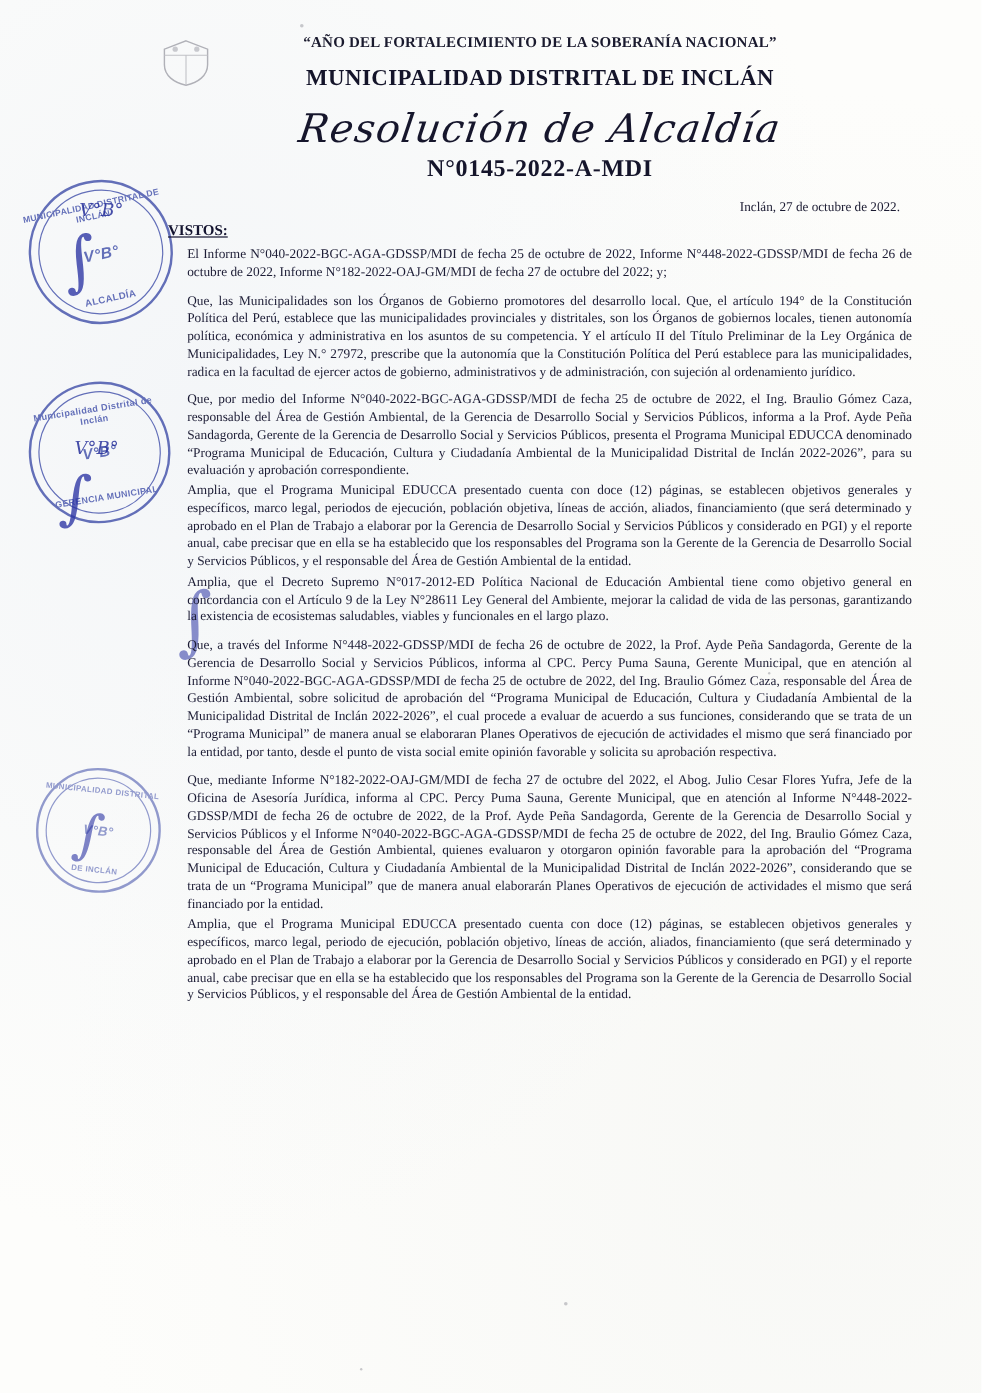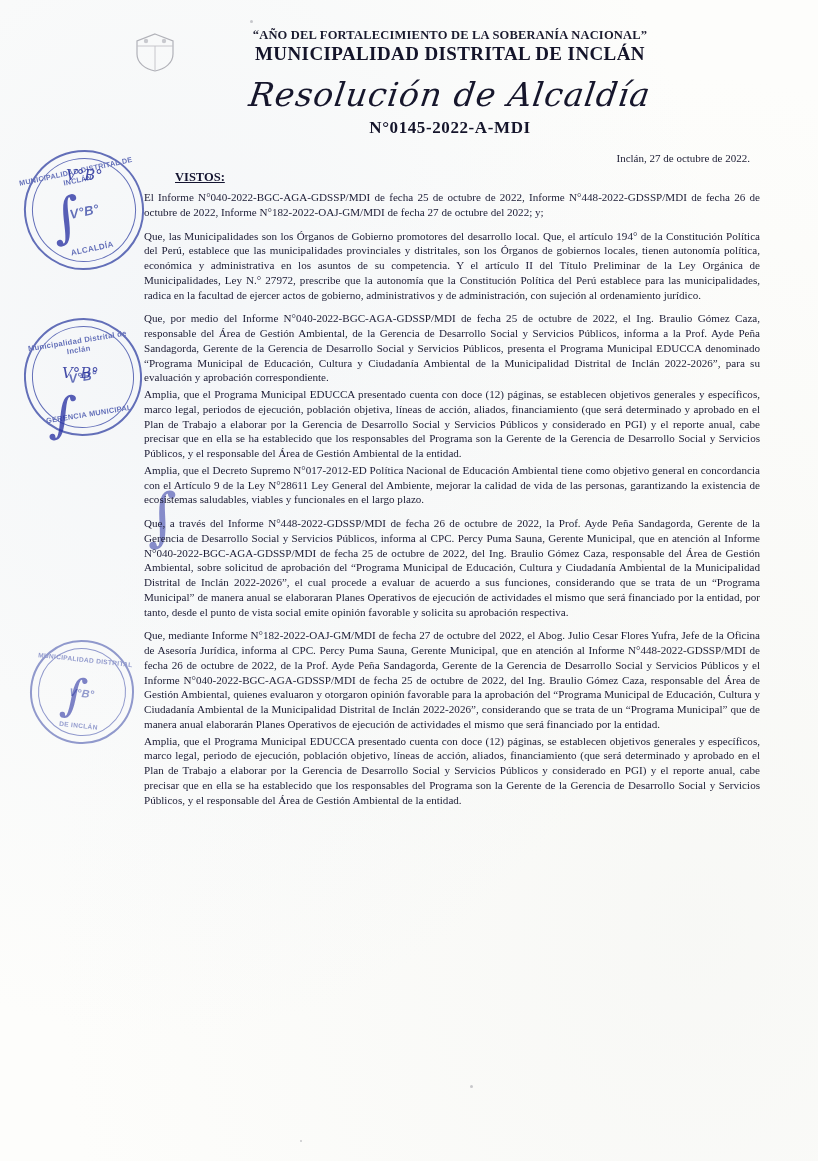--- a/index.html
+++ b/index.html
@@ -32,21 +32,21 @@
     width: 620px;
   }
 
   
   .motto {
     text-align: center;
     font-size: 12.5px;
     font-weight: bold;
     letter-spacing: 0.2px;
     color: #1a1a2e;
-    margin-bottom: 0;
+    margin-bottom: 12px;
   }
   .muni-title {
     text-align: center;
     font-size: 19px;
     font-weight: bold;
     letter-spacing: 0.4px;
     color: #14142a;
     margin-bottom: 10px;
   }
   .script-title {
@@ -54,49 +54,48 @@
     font-family: "DejaVu Serif", serif;
     font-style: italic;
     font-size: 33px;
     color: #16162c;
     letter-spacing: 1px;
     margin: 6px 0 4px 0;
     transform: skewX(-8deg);
   }
   .resolution-number {
     text-align: center;
-    font-size: 17px;
+    font-size: 20px;
     font-weight: bold;
     letter-spacing: 0.6px;
     color: #15152b;
     margin-bottom: 14px;
   }
   .place-date {
     text-align: right;
     font-size: 11px;
     color: #1b1b32;
     margin-bottom: 2px;
     padding-right: 10px;
   }
 
   
   .section-head {
     font-size: 12.5px;
     font-weight: bold;
     text-decoration: underline;
     color: #141430;
     margin: 6px 0 5px 0;
-    padding-left: 35px;
   }
   p.para {
     font-size: 11.1px;
     line-height: 1.33;
     text-align: justify;
     color: #1c1c35;
-    margin: 0 0 9px 4px;
+    margin: 0 0 9px 16px;
   }
   p.tight {
     margin-bottom: 2px;
   }
   .blurred {
     filter: blur(0.22px);
   }
 
   
   .seal {

